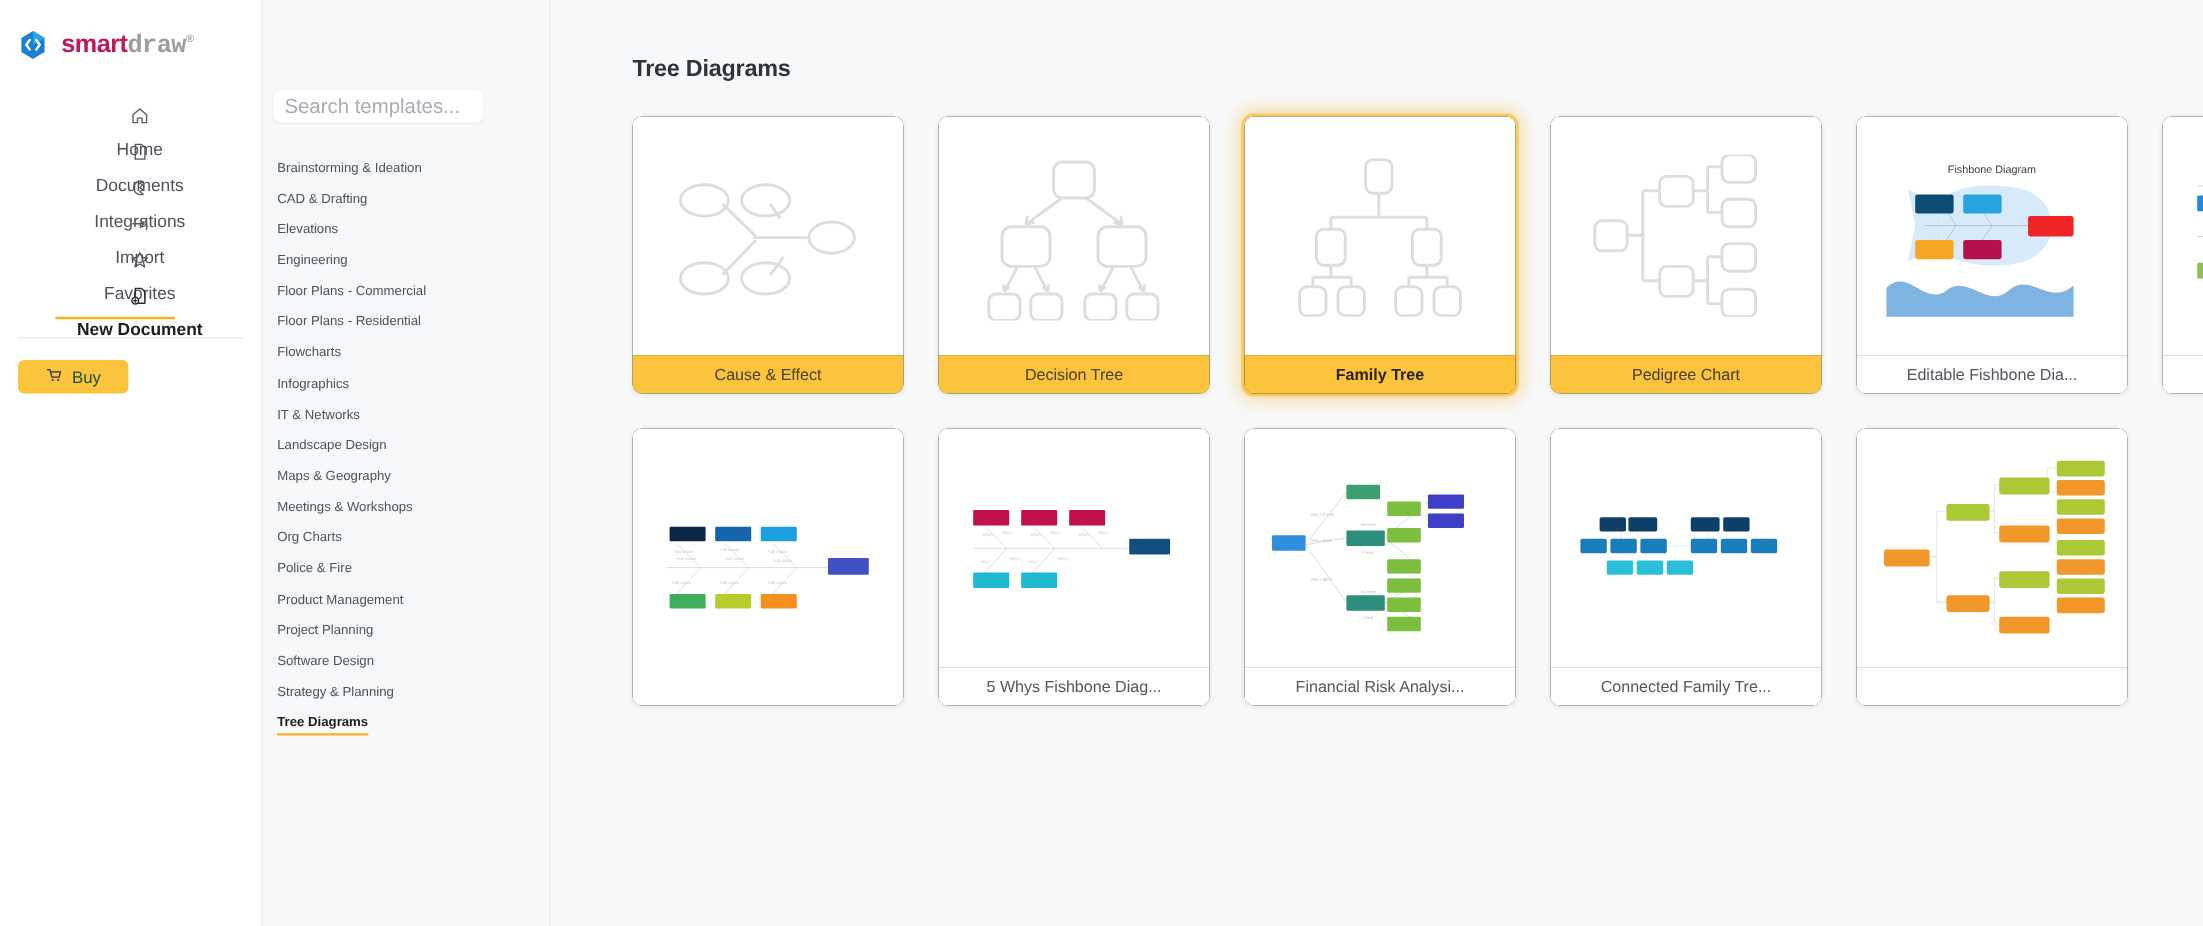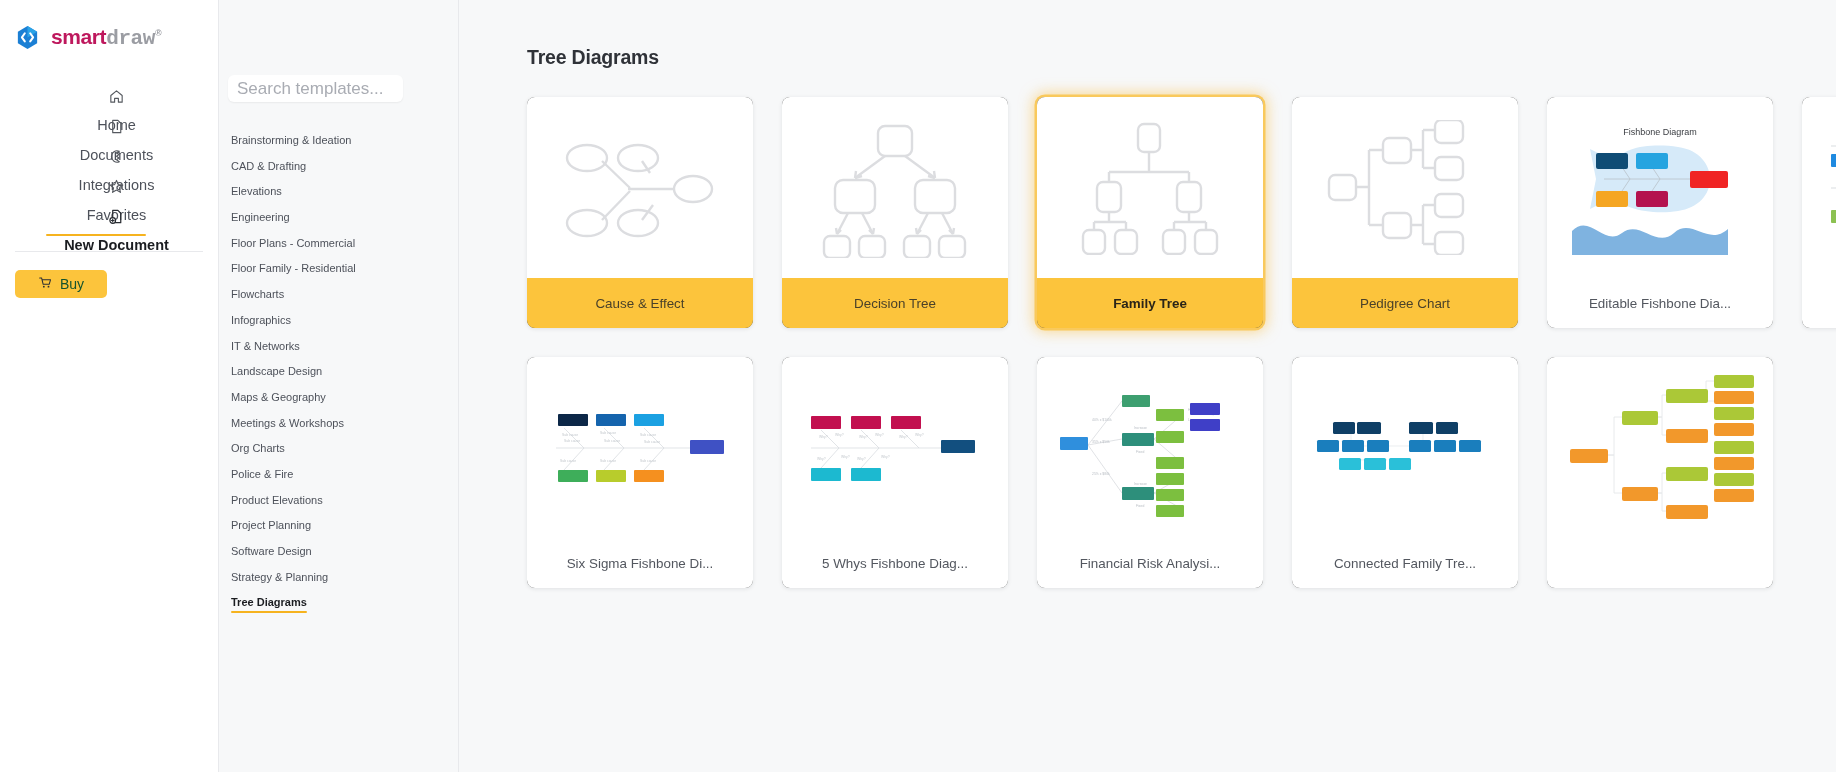--- a/index.html
+++ b/index.html
@@ -98,21 +98,21 @@
     box-shadow: 0 1px 4px rgba(20,25,40,0.10);
     display: flex; flex-direction: column; overflow: hidden;
     cursor: pointer; position: relative;
   }
   .card.highlight {
     box-shadow: 0 0 0 2.5px #f9c95c, 0 0 14px 4px rgba(250,190,70,0.55);
   }
   .thumb { flex: 1; display: flex; align-items: center; justify-content: center; background: #fff; }
   .thumb svg { display: block; }
   .cap {
-    height: 50px; display: flex; align-items: center; justify-content: center;
+    height: 32px; display: flex; align-items: center; justify-content: center;
     font-size: 13.4px; color: #53575f; text-align: center; padding: 0 8px;
   }
   .cap.orange { background: #fcc43c; color: #4a4129; }
   .cap.orange.bold { font-weight: bold; color: #2a2418; }
   .cap.plain { background: #ffffff; color: #53575f; }
 
   
   .grid .row3 { margin-top: 0; }
 </style>
 </head>
@@ -157,20 +157,30 @@
 
       <div class="navitem">
         <span class="ico">
           <svg viewBox="0 0 18 18" width="17" height="17">
               <path d="M12 3.5 A6 6 0 1 0 12 14.5 L9 12.5 L11.6 10.6 L9 8.7 L11.6 6.8 L9 5 Z" fill="none" stroke="#55595f" stroke-width="1.2" stroke-linejoin="round"></path>
             </svg>
         </span>
         <span class="lbl">Integrations</span>
       </div>
 
+      <div class="navitem">
+        <span class="ico">
+          <svg viewBox="0 0 18 18" width="17" height="17">
+            <path d="M2.5 9 H12.5" stroke="#55595f" stroke-width="1.2" fill="none"></path>
+            <path d="M9.5 5.8 L12.8 9 L9.5 12.2" stroke="#55595f" stroke-width="1.2" fill="none" stroke-linecap="round" stroke-linejoin="round"></path>
+            <path d="M15 4 V14" stroke="#55595f" stroke-width="1.2" fill="none" stroke-linecap="round"></path>
+          </svg>
+        </span>
+        <span class="lbl">Import</span>
+      </div>
 
       <div class="navitem">
         <span class="ico">
           <svg viewBox="0 0 18 18" width="17" height="17">
               <path d="M9 2.6 L11 7 L15.7 7.4 L12.1 10.5 L13.2 15.2 L9 12.7 L4.8 15.2 L5.9 10.5 L2.3 7.4 L7 7 Z" fill="none" stroke="#55595f" stroke-width="1.2" stroke-linejoin="round"></path>
             </svg>
         </span>
         <span class="lbl">Favorites</span>
       </div>
 
@@ -206,30 +216,30 @@
       <input type="text" placeholder="Search templates..." style="">
 
     </div>
 
     <div class="catlist">
       <div class="catrow"><span class="catitem">Brainstorming &amp; Ideation</span></div>
       <div class="catrow"><span class="catitem">CAD &amp; Drafting</span></div>
       <div class="catrow"><span class="catitem">Elevations</span></div>
       <div class="catrow"><span class="catitem">Engineering</span></div>
       <div class="catrow"><span class="catitem">Floor Plans - Commercial</span></div>
-      <div class="catrow"><span class="catitem">Floor Family - Residential</span></div>
+      <div class="catrow"><span class="catitem">Floor Plans - Residential</span></div>
       <div class="catrow"><span class="catitem">Flowcharts</span></div>
       <div class="catrow"><span class="catitem">Infographics</span></div>
       <div class="catrow"><span class="catitem">IT &amp; Networks</span></div>
       <div class="catrow"><span class="catitem">Landscape Design</span></div>
       <div class="catrow"><span class="catitem">Maps &amp; Geography</span></div>
       <div class="catrow"><span class="catitem">Meetings &amp; Workshops</span></div>
       <div class="catrow"><span class="catitem">Org Charts</span></div>
       <div class="catrow"><span class="catitem">Police &amp; Fire</span></div>
-      <div class="catrow"><span class="catitem">Product Elevations</span></div>
+      <div class="catrow"><span class="catitem">Product Management</span></div>
       <div class="catrow"><span class="catitem">Project Planning</span></div>
       <div class="catrow"><span class="catitem">Software Design</span></div>
       <div class="catrow"><span class="catitem">Strategy &amp; Planning</span></div>
       <div class="catrow"><span class="catitem active"><span>Tree Diagrams</span><span class="cunder"></span></span></div>
     </div>
   </div>
 
   <div class="main">
     <div class="page-title">Tree Diagrams</div>
 
@@ -407,21 +417,20 @@
             </g>
             <rect x="18" y="34" width="30" height="12" rx="1" fill="#0c2747"></rect>
             <rect x="56" y="34" width="30" height="12" rx="1" fill="#1564ad"></rect>
             <rect x="94" y="34" width="30" height="12" rx="1" fill="#1ba1e2"></rect>
             <rect x="18" y="90" width="30" height="12" rx="1" fill="#3eae5a"></rect>
             <rect x="56" y="90" width="30" height="12" rx="1" fill="#b8cc2c"></rect>
             <rect x="94" y="90" width="30" height="12" rx="1" fill="#f5901f"></rect>
             <rect x="150" y="60" width="34" height="14" rx="1" fill="#3f51c4"></rect>
           </svg>
         </div>
-        <div class="cap plain">Six Sigma Fishbone Di...</div>
       </div>
 
       <div class="card">
         <div class="thumb">
           <svg width="200" height="135" viewBox="0 0 200 135">
             <g stroke="#d4d8dc" stroke-width="0.7" fill="none">
               <line x1="16" y1="68" x2="150" y2="68"></line>
               <line x1="26" y1="50" x2="44" y2="68"></line>
               <line x1="66" y1="50" x2="84" y2="68"></line>
               <line x1="106" y1="50" x2="124" y2="68"></line>

